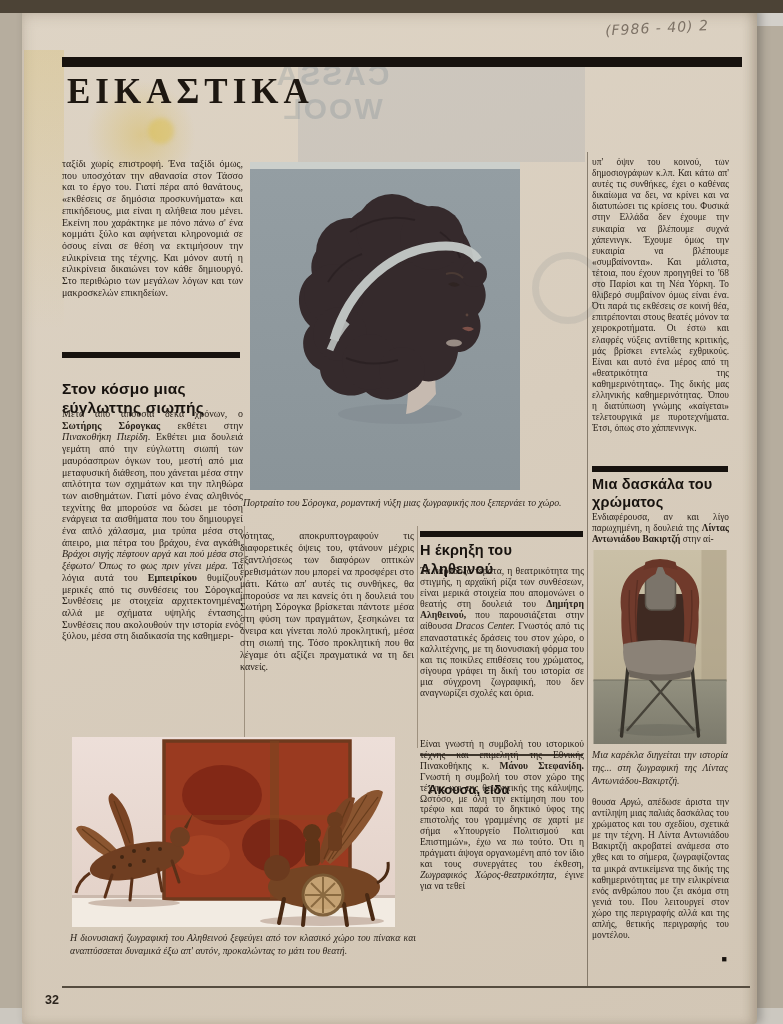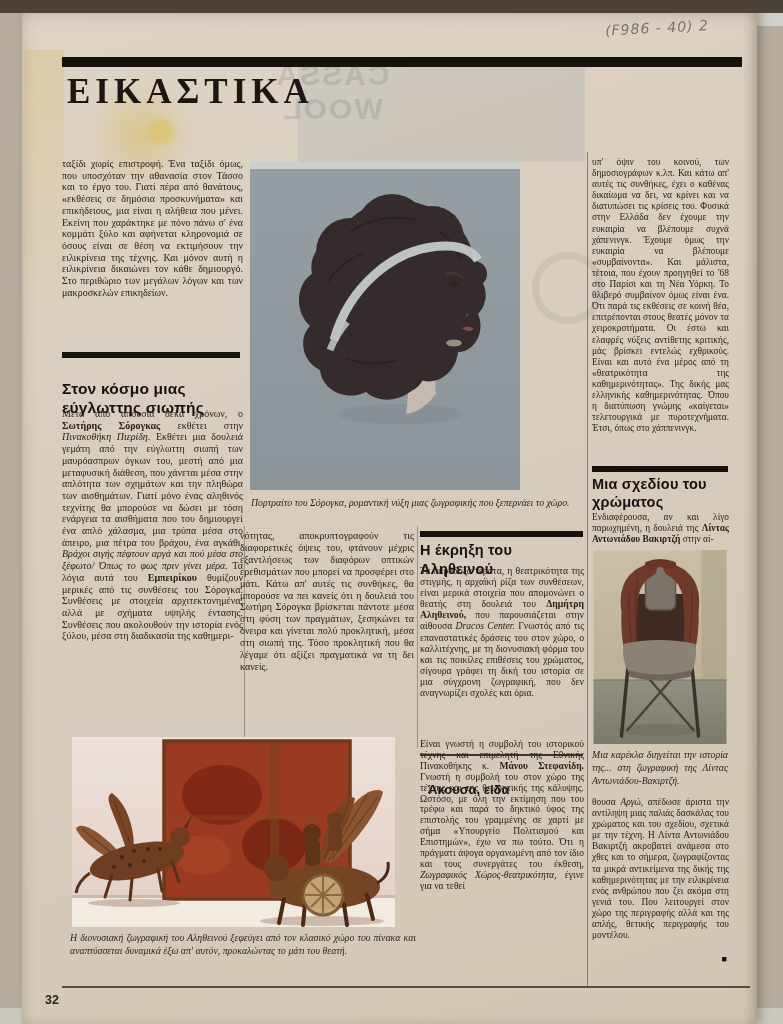--- a/index.html
+++ b/index.html
@@ -119,42 +119,42 @@
   </g>
   <path d="M84 178 C98 128 142 84 196 84 C212 84 222 89 228 98" stroke="#c5cac8" stroke-width="9" fill="none" opacity=".95"></path>
   <path d="M80 188 C84 178 90 168 97 160" stroke="#bcc1bf" stroke-width="7" fill="none" opacity=".9"></path>
   <path d="M196 112 Q206 109 213 116" stroke="#4a3a34" stroke-width="2" fill="none"></path>
   <path d="M198 122 Q204 118 210 123 Q204 127 198 122 Z" fill="#2f2422"></path>
   <circle cx="217" cy="153" r="1.4" fill="#5a443c"></circle>
   <path d="M212 166 Q219 163 224 167 Q218 172 212 166 Z" fill="#7d5048"></path>
   <ellipse cx="204" cy="181" rx="8" ry="3.5" fill="#b2a59b" opacity=".8"></ellipse>
 </svg>
 </figure>
-<div class="abs cap" style="left:243px;top:496px;width:340px;margin-left:8px;">Πορτραίτο του Σόρογκα, ρομαντική νύξη μιας ζωγραφικής που ξεπερνάει το χώρο.</div>
+<div class="abs cap" style="left:243px;top:496px;width:340px;">Πορτραίτο του Σόρογκα, ρομαντική νύξη μιας ζωγραφικής που ξεπερνάει το χώρο.</div>
 
 <div class="abs body-txt t-col2" style="left:240px;top:530px;width:174px;height:218px;">
   <span>νότητας, αποκρυπτογραφούν τις διαφορετικές όψεις του, φτάνουν μέχρις εξαντλήσεως των διαφόρων οπτικών ερεθισμάτων που μπορεί να προσφέρει στο μάτι. Κάτω απ' αυτές τις συνθήκες, θα μπορούσε να πει κανείς ότι η δουλειά του Σωτήρη Σόρογκα βρίσκεται πάντοτε μέσα στη φύση των πραγμάτων, ξεσηκώνει τα όνειρα και γίνεται πολύ προκλητική, μέσα στη σιωπή της. Τόσο προκλητική που θα λέγαμε ότι αξίζει πραγματικά να τη δει κανείς.</span>
 </div>
 
 <div class="abs rule-bar" style="left:420px;top:531px;width:163px;"></div>
 <div class="abs h-sec" style="left:420px;top:541px;width:165px;font-size:14.5px;">Η έκρηξη του Αληθεινού</div>
 <div class="abs body-txt t-col3" style="left:420px;top:565px;width:164px;height:186px;">
   <span>Τα παράδοξα τέρατα, η θεατρικότητα της στιγμής, η αρχαϊκή ρίζα των συνθέσεων, είναι μερικά στοιχεία που απομονώνει ο θεατής στη δουλειά του </span><b>Δημήτρη Αληθεινού,</b><span> που παρουσιάζεται στην αίθουσα </span><span class="it">Dracos Center.</span><span> Γνωστός από τις επαναστατικές δράσεις του στον χώρο, ο καλλιτέχνης, με τη διονυσιακή φόρμα του και τις ποικίλες επιθέσεις του χρώματος, σίγουρα γράφει τη δική του ιστορία σε μια σύγχρονη ζωγραφική, που δεν αναγνωρίζει σχολές και όρια.</span>
 </div>
 <div class="abs rule-thin" style="left:420px;top:754px;width:163px;"></div>
 <div class="abs h-small" style="left:420px;top:782px;width:164px;margin-left:8px;">Άκουσα, είδα</div>
 <div class="abs body-txt t-akousa" style="left:420px;top:739px;width:164px;height:202px;">
   <span>Είναι γνωστή η συμβολή του ιστορικού τέχνης και επιμελητή της Εθνικής Πινακοθήκης κ. </span><b>Μάνου Στεφανίδη.</b><span> Γνωστή η συμβολή του στον χώρο της τέχνης και της θεωρητικής της κάλυψης. Ωστόσο, με όλη την εκτίμηση που του τρέφω και παρά το δηκτικό ύφος της επιστολής του γραμμένης σε χαρτί με σήμα «Υπουργείο Πολιτισμού και Επιστημών», έχω να πω τούτο. Ότι η πράγματι άψογα οργανωμένη από τον ίδιο και τους συνεργάτες του έκθεση, </span><span class="it">Ζωγραφικός Χώρος-θεατρικότητα,</span><span> έγινε για να τεθεί</span>
 </div>
 
 <div class="abs body-txt t-right" style="left:592px;top:157px;width:137px;height:308px;">
   <span>υπ' όψιν του κοινού, των δημοσιογράφων κ.λπ. Και κάτω απ' αυτές τις συνθήκες, έχει ο καθένας δικαίωμα να δει, να κρίνει και να διατυπώσει τις κρίσεις του. Φυσικά στην Ελλάδα δεν έχουμε την ευκαιρία να βλέπουμε συχνά χάπενινγκ. Έχουμε όμως την ευκαιρία να βλέπουμε «συμβαίνοντα». Και μάλιστα, τέτοια, που έχουν προηγηθεί το '68 στο Παρίσι και τη Νέα Υόρκη. Το θλιβερό συμβαίνον όμως είναι ένα. Ότι παρά τις εκθέσεις σε κοινή θέα, επιτρέπονται στους θεατές μόνον τα χειροκροτήματα. Οι έστω και ελαφρές νύξεις αντίθετης κριτικής, μάς βρίσκει εντελώς εχθρικούς. Είναι και αυτό ένα μέρος από τη «θεατρικότητα της καθημερινότητας». Της δικής μας ελληνικής καθημερινότητας. Όπου η διατύπωση γνώμης «καίγεται» τελετουργικά με πυροτεχνήματα. Έτσι, όπως στο χάππενινγκ.</span>
 </div>
 <div class="abs rule-bar" style="left:592px;top:466px;width:136px;"></div>
-<div class="abs h-sec" style="left:592px;top:476px;width:136px;font-size:14.5px;line-height:17.5px;">Μια σχεδίου του χρώματος</div>
+<div class="abs h-sec" style="left:592px;top:476px;width:136px;font-size:14.5px;line-height:17.5px;">Μια δασκάλα του χρώματος</div>
 <div class="abs body-txt t-right" style="left:592px;top:512px;width:137px;height:36px;">
   <span>Ενδιαφέρουσα, αν και λίγο παρωχημένη, η δουλειά της </span><b>Λίντας Αντωνιάδου Βακιρτζή</b><span> στην αί-</span>
 </div>
 
 <figure class="abs" style="left:593px;top:550px;width:134px;height:194px;">
 <svg width="134" height="194" viewBox="0 0 133 194">
   <defs>
     <linearGradient id="wall" x1="0" y1="0" x2="0" y2="1">
       <stop offset="0" stop-color="#cac0a7"></stop>
           <stop offset="1" stop-color="#bcb196"></stop>

